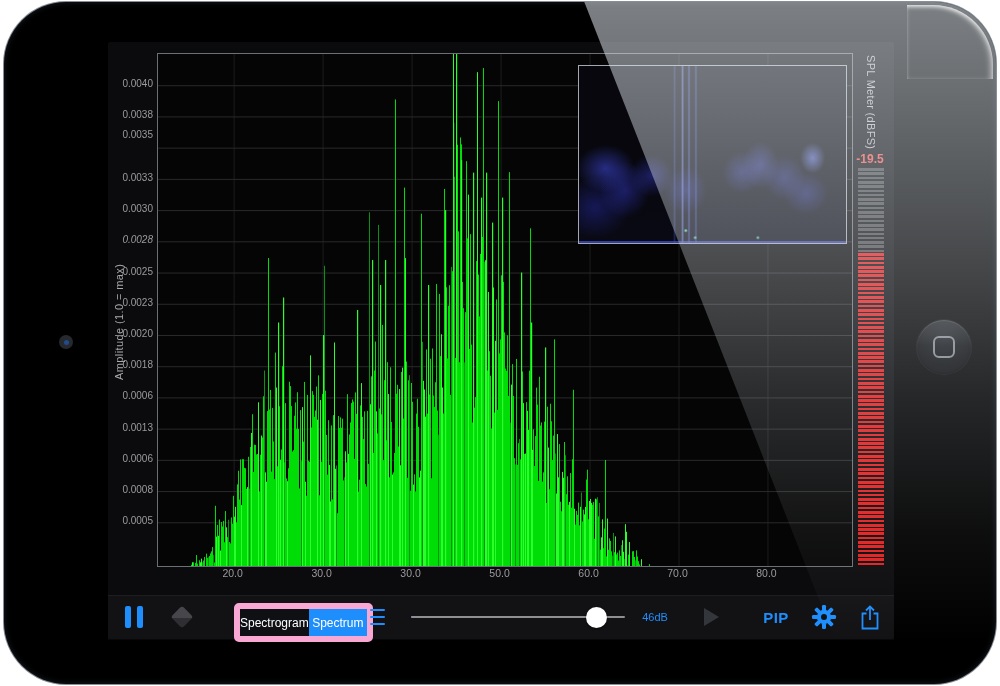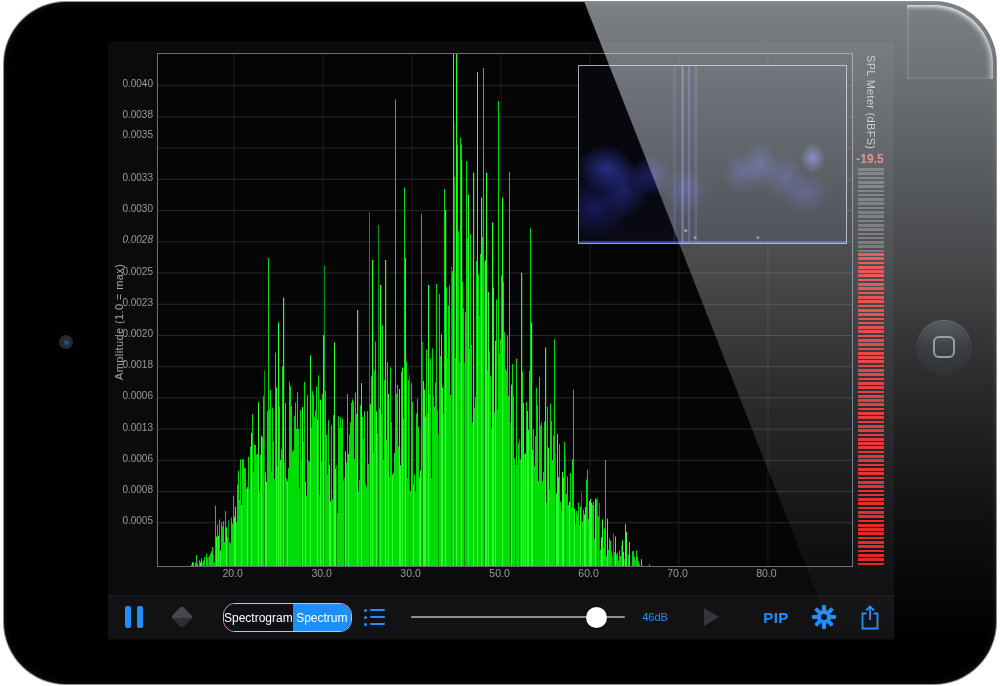--- a/index.html
+++ b/index.html
@@ -53,22 +53,22 @@
 
   
   .toolbar{position:absolute;left:0;top:553px;width:786px;height:44px;background:rgba(255,255,255,.03);
     border-top:1px solid #1c1e22;}
   .tb{position:absolute;top:0;height:42px;display:flex;align-items:center;}
   .pause-btn{left:17px;gap:6px;cursor:pointer;}
   .pause-bar{width:6px;height:22px;border-radius:2px;background:var(--accent,#1f8efd);}
   .eraser-btn{left:66px;}
   .eraser{width:16px;height:16px;border-radius:3px;transform:rotate(45deg);
     background:linear-gradient(135deg,#46464b 0 55%,#2e2e33 55% 100%);}
-  .segctl{position:absolute;left:115px;top:7px;height:27px;width:127px;display:flex;border:1px solid #f9a8d4;
-    border-radius:12px;overflow:hidden;}
+  .segctl{position:absolute;left:126px;top:7px;height:27px;width:127px;display:flex;border:6px solid #f9a8d4;
+    border-radius:5px;overflow:hidden;}
   .seg{flex:1;border:none;background:#0e1014;color:#fff;font-size:12px;font-family:"Liberation Sans",sans-serif;cursor:pointer;padding:0;}
   .seg.selected{background:var(--accent,#1f8efd);}
   .list-btn{left:256px;}
   .list-icon{display:flex;flex-direction:column;gap:4px;}
   .list-row{display:flex;align-items:center;gap:3px;}
   .list-dot{width:3px;height:3px;border-radius:50%;background:var(--accent,#1f8efd);}
   .list-line{width:15px;height:2.5px;border-radius:1px;background:var(--accent,#1f8efd);}
   .slider{left:303px;width:214px;cursor:pointer;}
   .slider-rail{position:relative;width:214px;height:21px;}
   .slider-rest{position:absolute;left:0;right:0;top:9px;height:2.5px;border-radius:1px;background:#8e8e93;}

